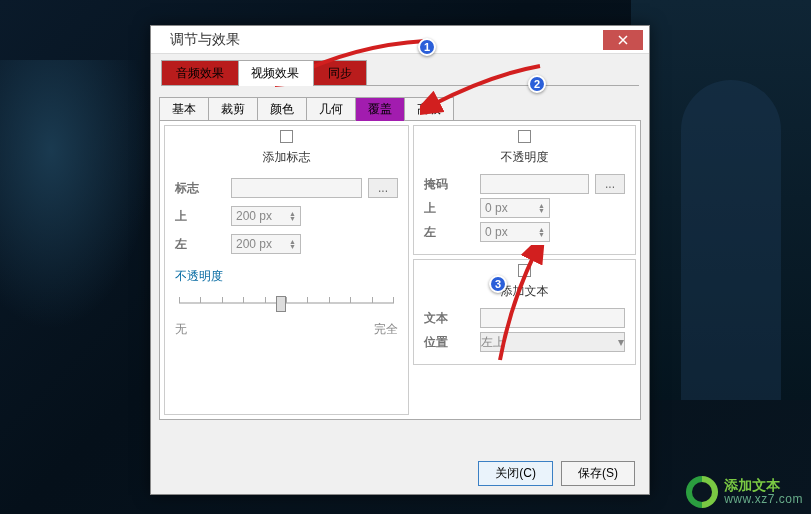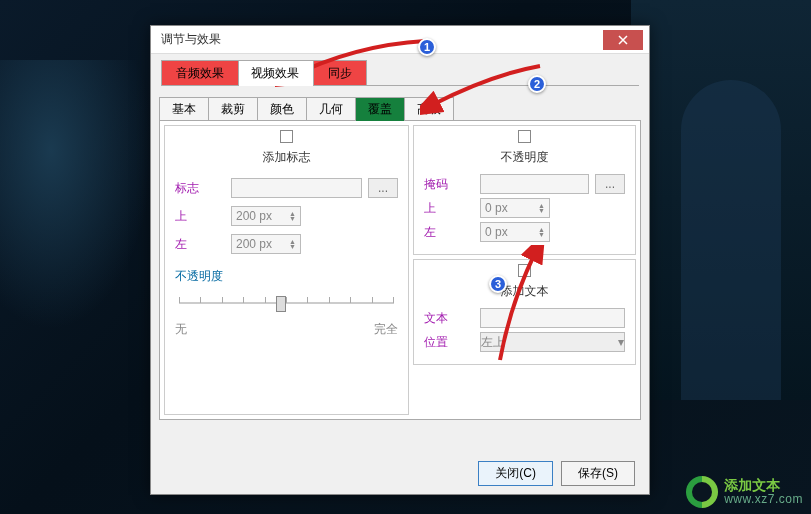--- a/index.html
+++ b/index.html
@@ -4,42 +4,42 @@
 <style>
 * { box-sizing: border-box; margin: 0; padding: 0; font-family: "Microsoft YaHei", sans-serif; font-size: 12px; }
 body { width: 811px; height: 514px; background: #0a1520; position: relative; overflow: hidden; }
 .bg-dark { position: absolute; inset: 0; background: linear-gradient(135deg, #0a1a2a 0%, #05101a 40%, #081520 100%); }
 .bg-light1 { position: absolute; left: 0; top: 60px; width: 170px; height: 300px; background: radial-gradient(ellipse at 30% 30%, #1a3a50 0%, transparent 60%); }
 .bg-light2 { position: absolute; right: 0; top: 0; width: 180px; height: 400px; background: linear-gradient(180deg, #0f2535 0%, #05151f 100%); }
 .bg-window { position: absolute; right: 30px; top: 80px; width: 100px; height: 320px; background: rgba(30,60,90,0.4); border-radius: 50px 50px 0 0; }
 
 .dialog { position: absolute; left: 150px; top: 25px; width: 500px; height: 470px; background: #f0f0f0; border: 1px solid #888; box-shadow: 0 0 15px rgba(0,0,0,0.5); }
 .dialog-header { height: 28px; background: #fff; border-bottom: 1px solid #ddd; display: flex; align-items: center; justify-content: space-between; padding: 0 6px; }
-.dialog-title { font-size: 12px; color: #333; padding-left: 4px; }
+.dialog-title { font-size: 14px; color: #333; padding-left: 4px; margin-left: 9px; }
 .close-btn { width: 40px; height: 20px; background: #c8504f; color: #fff; display: flex; align-items: center; justify-content: center; cursor: pointer; }
 .close-btn svg { width: 10px; height: 10px; }
 
 .main-tabs { display: flex; margin: 6px 10px 0 10px; }
-.main-tab { padding: 4px 14px; border: 1px solid #aaa; background: #ef4444; cursor: pointer; border-bottom: none; margin-right: -1px; }
+.main-tab { padding: 4px 14px; border: 1px solid #aaa; background: #b91c1c; cursor: pointer; border-bottom: none; margin-right: -1px; }
 .main-tab.active { background: #fff; position: relative; z-index: 2; padding-left: 12px; }
 .main-tabs-line { border-bottom: 1px solid #aaa; margin: 0 10px; position: relative; top: -1px; }
 
 .sub-area { margin: 10px 8px; }
 .sub-tabs { display: flex; }
 .sub-tab { padding: 3px 12px; border: 1px solid #aaa; background: #f4f4f4; cursor: pointer; border-bottom: none; margin-right: -1px; position: relative; }
-.sub-tab.active { background: #15803d; z-index: 2; }
+.sub-tab.active { background: #a21caf; z-index: 2; }
 .sub-content { border: 1px solid #aaa; background: #fff; padding: 4px; display: flex; gap: 4px; height: 300px; position: relative; top: -1px; }
 
 .panel { border: 1px solid #ccc; flex: 1; padding: 4px 10px; display: flex; flex-direction: column; }
 .panel-header { display: flex; align-items: center; gap: 6px; margin-bottom: 8px; flex-direction: column; }
 .checkbox { width: 13px; height: 13px; border: 1px solid #888; background: #fff; cursor: pointer; }
 .panel-title { color: #333; }
 
 .row { display: flex; align-items: center; margin: 4px 0; gap: 6px; }
-.row-label { width: 50px; color: #a21caf; }
+.row-label { width: 50px; color: #737373; font-weight: bold; }
 .text-input { flex: 1; height: 20px; border: 1px solid #bbb; background: #f5f5f5; padding: 0 4px; }
 .browse-btn { width: 30px; height: 20px; border: 1px solid #bbb; background: #eee; display: flex; align-items: center; justify-content: center; cursor: pointer; color: #666; }
 .spin { width: 70px; height: 20px; border: 1px solid #bbb; background: #f5f5f5; display: flex; align-items: center; padding: 0 4px; color: #888; justify-content: space-between; }
 .spin-arrows { display: flex; flex-direction: column; line-height: 5px; font-size: 7px; color: #888; }
 
 .slider-section { margin-top: 10px; }
 .slider-label { color: #0369a1; margin-bottom: 6px; }
 .slider-track { position: relative; height: 20px; margin: 8px 4px; }
 .slider-line { position: absolute; top: 9px; left: 0; right: 0; height: 2px; background: #ccc; }
 .slider-ticks { position: absolute; top: 4px; left: 0; right: 0; display: flex; justify-content: space-between; }

